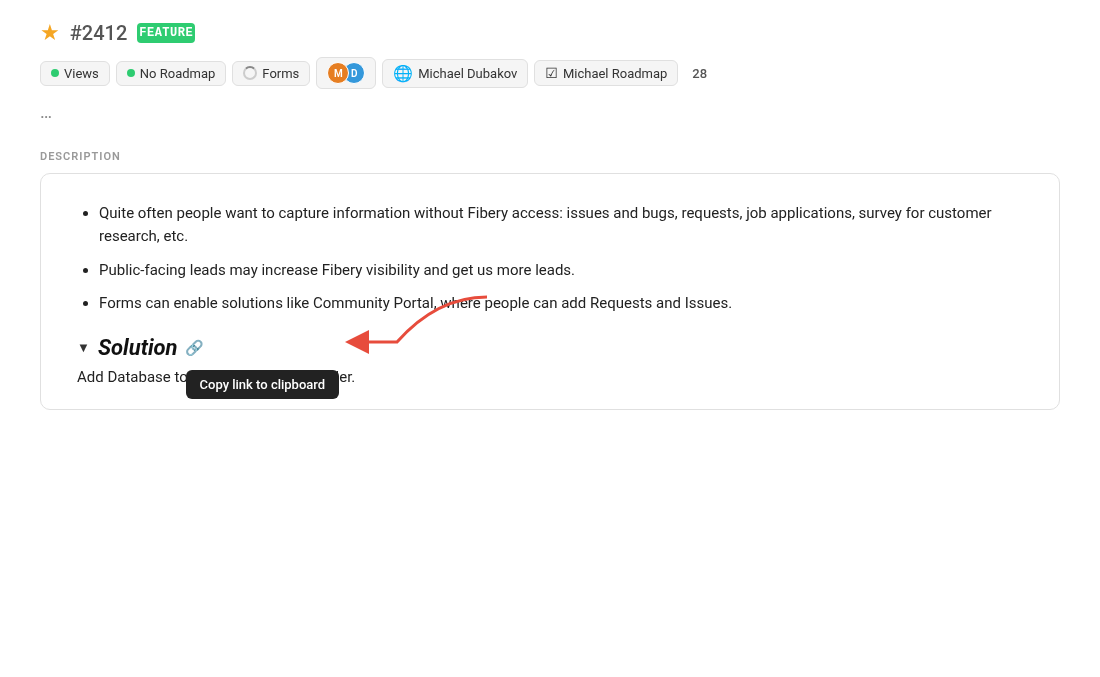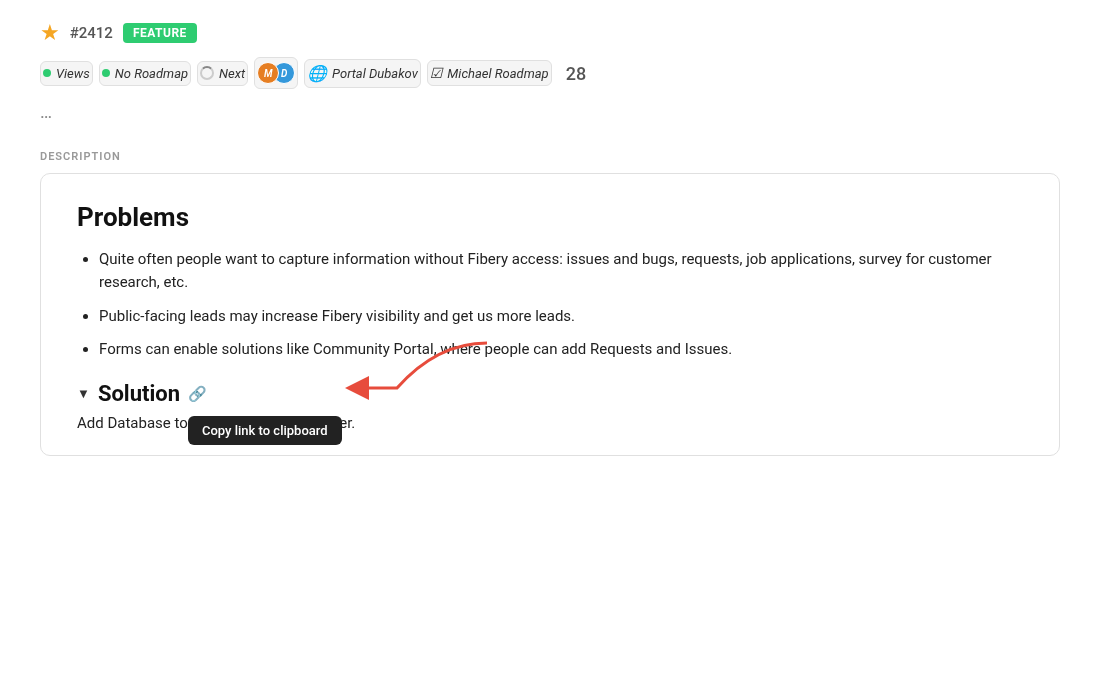--- a/index.html
+++ b/index.html
@@ -18,32 +18,33 @@
       display: flex;
       align-items: center;
       gap: 10px;
       margin-bottom: 12px;
     }
     .star-icon {
       font-size: 22px;
       color: #f5a623;
     }
     .issue-number {
-      font-size: 15px;
+      font-size: 20px;
       color: #555;
       font-weight: 500;
     }
     .feature-badge {
       background: #2ecc71;
       color: #fff;
       font-size: 12px;
       font-weight: 700;
-      padding: 3px 10px;
+      padding: 3px 2px;
       border-radius: 4px;
       letter-spacing: 0.5px;
+      font-family: Liberation Mono, monospace;
     }
     .page-title {
       font-size: 38px;
       font-weight: 700;
       color: #111;
       margin-bottom: 16px;
       line-height: 1.15;
     }
     .meta-row {
       display: flex;
@@ -52,26 +53,25 @@
       flex-wrap: wrap;
       margin-bottom: 8px;
     }
     .meta-chip {
       display: flex;
       align-items: center;
       gap: 5px;
       background: #f5f5f5;
       border: 1px solid #e0e0e0;
       border-radius: 6px;
-      padding: 4px 2px;
+      padding: 4px 10px;
       font-size: 13px;
       color: #333;
       cursor: pointer;
       white-space: nowrap;
-      font-style: italic;
     }
     .chip-dot {
       width: 8px;
       height: 8px;
       border-radius: 50%;
       background: #2ecc71;
       display: inline-block;
       flex-shrink: 0;
     }
     .chip-spinner {
@@ -107,21 +107,21 @@
       font-size: 16px;
     }
     .checkbox-icon {
       font-size: 14px;
       color: #333;
     }
     .meta-count {
       display: flex;
       align-items: center;
       padding: 4px 8px;
-      font-size: 18px;
+      font-size: 13px;
       color: #555;
       font-weight: 500;
     }
     .more-dots {
       font-size: 18px;
       color: #888;
       cursor: pointer;
       padding: 4px 0;
       letter-spacing: 2px;
       margin-top: 2px;
@@ -162,20 +162,21 @@
       align-items: center;
       gap: 8px;
       margin-top: 20px;
       margin-bottom: 0;
       position: relative;
     }
     .solution-title {
       font-size: 22px;
       font-weight: 700;
       color: #111;
+      font-style: italic;
     }
     .triangle-icon {
       font-size: 13px;
       color: #333;
     }
     .link-icon {
       font-size: 15px;
       color: #999;
       cursor: pointer;
     }
@@ -226,54 +227,53 @@
       <span>Views</span>
     </div>
 
     <div class="meta-chip">
       <span class="chip-dot"></span>
       <span>No Roadmap</span>
     </div>
 
     <div class="meta-chip">
       <span class="chip-spinner"></span>
-      <span>Next</span>
+      <span>Forms</span>
     </div>
 
     <div class="meta-chip">
       <div class="avatar-stack">
         <div class="avatar">M</div>
         <div class="avatar">D</div>
       </div>
     </div>
 
     <div class="meta-chip">
       <span class="globe-icon">🌐</span>
-      <span>Portal Dubakov</span>
+      <span>Michael Dubakov</span>
     </div>
 
 
     <div class="meta-chip">
       <span class="checkbox-icon">☑</span>
       <span>Michael Roadmap</span>
     </div>
 
     <div class="meta-count">
       <span>28</span>
     </div>
 
   </div>
 
   <div class="more-dots">…</div>
 
   <div class="section-label">DESCRIPTION</div>
 
   <div class="description-card">
 
-    <div class="problems-title">Problems</div>
 
     <ul class="bullet-list">
       <li class="bullet-item">
         <span>Quite often people want to capture information without Fibery access: issues and bugs, requests, job applications, survey for customer research, etc.</span>
       </li>
       <li class="bullet-item">
         <span>Public-facing leads may increase Fibery visibility and get us more leads.</span>
       </li>
       <li class="bullet-item">
         <span>Forms can enable solutions like Community Portal, where people can add Requests and Issues.</span>

